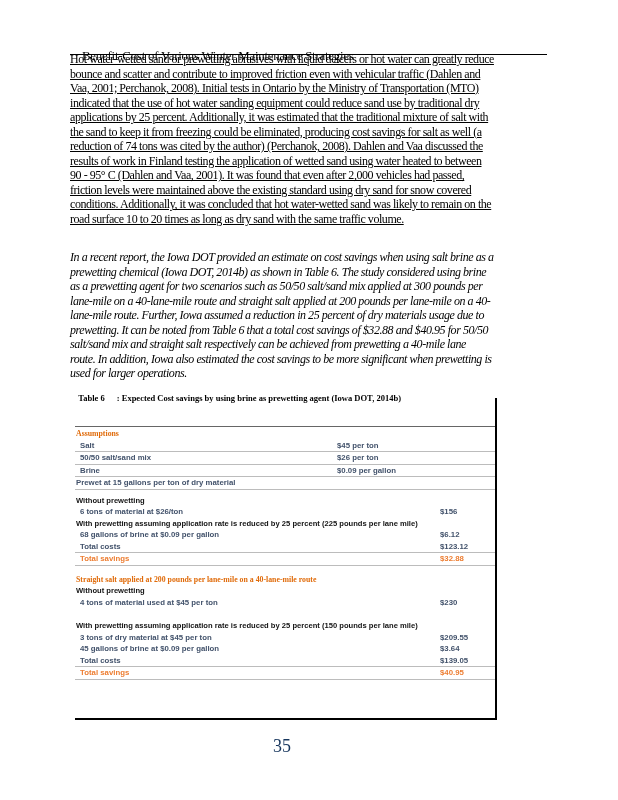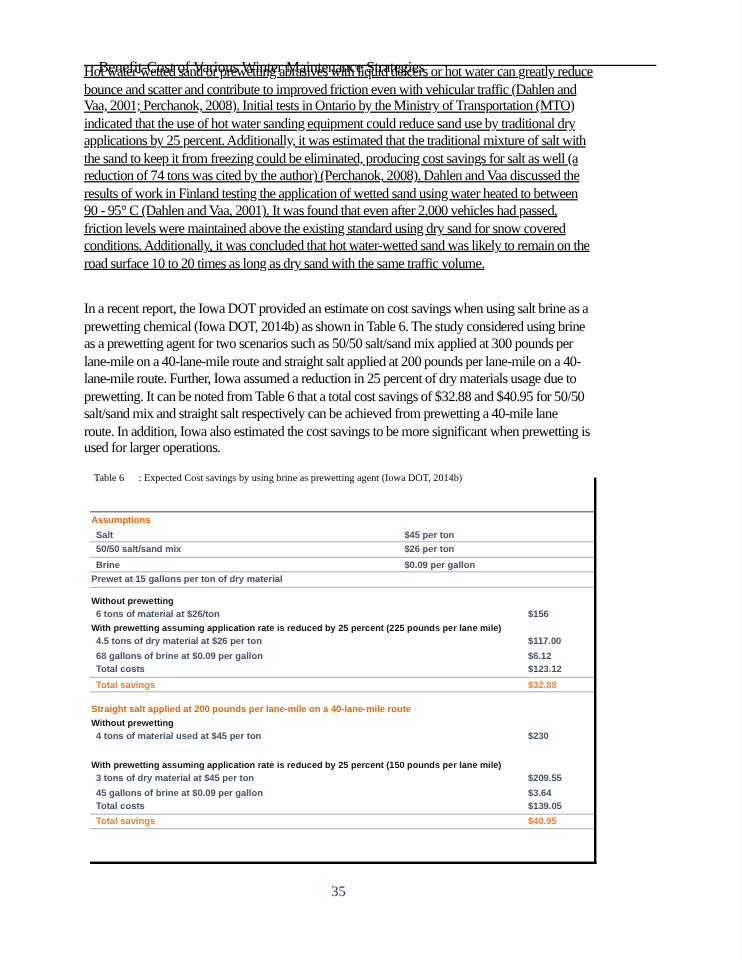--- a/index.html
+++ b/index.html
@@ -3,43 +3,43 @@
 <meta charset="utf-8">
 <style>
   html,body{margin:0;padding:0;background:#e8e8e8;}
   .page{position:relative;width:618px;height:800px;background:#ffffff;overflow:hidden;
         font-family:"Liberation Serif", serif;color:#000;}
   .doc-header{position:absolute;left:70px;top:34px;font-size:12.8px;letter-spacing:-0.2px;white-space:pre;text-align:right;}
   .header-rule{position:absolute;left:70px;top:54px;width:477px;height:0;border-top:1.5px solid #000;}
   .para{position:absolute;left:70px;width:520px;margin:0;font-size:12px;line-height:14.55px;
         letter-spacing:-0.45px;white-space:pre;}
   .p1{top:52px;text-decoration:underline;}
-  .p2{top:250px;}
-  .caption{position:absolute;left:70px;top:383px;font-size:8.5px;font-weight:normal;white-space:pre;}
+  .p2{top:250px;font-style:italic;}
+  .caption{position:absolute;left:70px;top:383px;font-size:8.5px;font-weight:bold;white-space:pre;}
   .cap-text{margin-left:12px;}
   .table-topline{position:absolute;left:75px;top:426px;width:421px;height:1px;background:#666;}
   .tbl{position:absolute;left:75px;top:428px;width:421px;}
   .row{position:relative;height:11.5px;font-family:"Liberation Sans",sans-serif;font-size:7.8px;
        color:#42526b;white-space:nowrap;line-height:11px;font-weight:bold;}
   .row .lbl{padding-left:1px;}
   .row.ind .lbl{padding-left:5px;}
-  .row.section{color:#e06b0a;font-weight:bold;font-size:7.8px;}
+  .row.section{color:#e06b0a;font-weight:bold;font-size:7.8px;font-family:Liberation Serif, serif;}
   .row.bold{color:#141414;font-weight:bold;font-size:7.6px;}
   .row.saving{color:#ed7d31;}
   .row.sep{border-bottom:1px solid #bcbcbc;}
   .val{position:absolute;top:0;}
   .val.a{left:262px;}
   .val.b{left:365px;}
   .blank-sm{height:5px;}
   .blank-md{height:8px;}
   .blank-lg{height:12px;}
   .vline{position:absolute;left:495px;top:398px;width:2px;height:322px;background:#000;}
   .bline{position:absolute;left:75px;top:718px;width:422px;height:2px;background:#000;}
   .pageno{position:absolute;left:0;top:736px;width:564px;text-align:center;
-          font-size:12px;color:#17365d;}
+          font-size:18px;color:#17365d;}
 </style>
 </head>
 <body>
 
 <div class="page">
   <div class="doc-header">
     <span>Benefit-Cost of Various Winter Maintenance Strategies</span>
   </div>
   <div class="header-rule"></div>
 
@@ -73,21 +73,20 @@
   <div class="tbl" id="tbl">
       <div class="row section"><span class="lbl">Assumptions</span></div>
       <div class="row plain sep ind"><span class="lbl">Salt</span><span class="val a">$45 per ton</span></div>
       <div class="row plain sep ind"><span class="lbl">50/50 salt/sand mix</span><span class="val a">$26 per ton</span></div>
       <div class="row plain sep ind"><span class="lbl">Brine</span><span class="val a">$0.09 per gallon</span></div>
       <div class="row plain sep"><span class="lbl">Prewet at 15 gallons per ton of dry material</span></div>
       <div class="row blank-sm"></div>
       <div class="row bold"><span class="lbl">Without prewetting</span></div>
       <div class="row plain ind"><span class="lbl">6 tons of material at $26/ton</span><span class="val b">$156</span></div>
       <div class="row bold"><span class="lbl">With prewetting assuming application rate is reduced by 25 percent (225 pounds per lane mile)</span></div>
-      <div class="row plain ind"><span class="lbl">4.5 tons of dry material at $26 per ton</span><span class="val b">$117.00</span></div>
       <div class="row plain ind"><span class="lbl">68 gallons of brine at $0.09 per gallon</span><span class="val b">$6.12</span></div>
       <div class="row plain sep ind"><span class="lbl">Total costs</span><span class="val b">$123.12</span></div>
       <div class="row saving sep ind"><span class="lbl">Total savings</span><span class="val b">$32.88</span></div>
       <div class="row blank-md"></div>
       <div class="row section"><span class="lbl">Straight salt applied at 200 pounds per lane-mile on a 40-lane-mile route</span></div>
       <div class="row bold"><span class="lbl">Without prewetting</span></div>
       <div class="row plain ind"><span class="lbl">4 tons of material used at $45 per ton</span><span class="val b">$230</span></div>
       <div class="row blank-lg"></div>
       <div class="row bold"><span class="lbl">With prewetting assuming application rate is reduced by 25 percent (150 pounds per lane mile)</span></div>
       <div class="row plain ind"><span class="lbl">3 tons of dry material at $45 per ton</span><span class="val b">$209.55</span></div>

